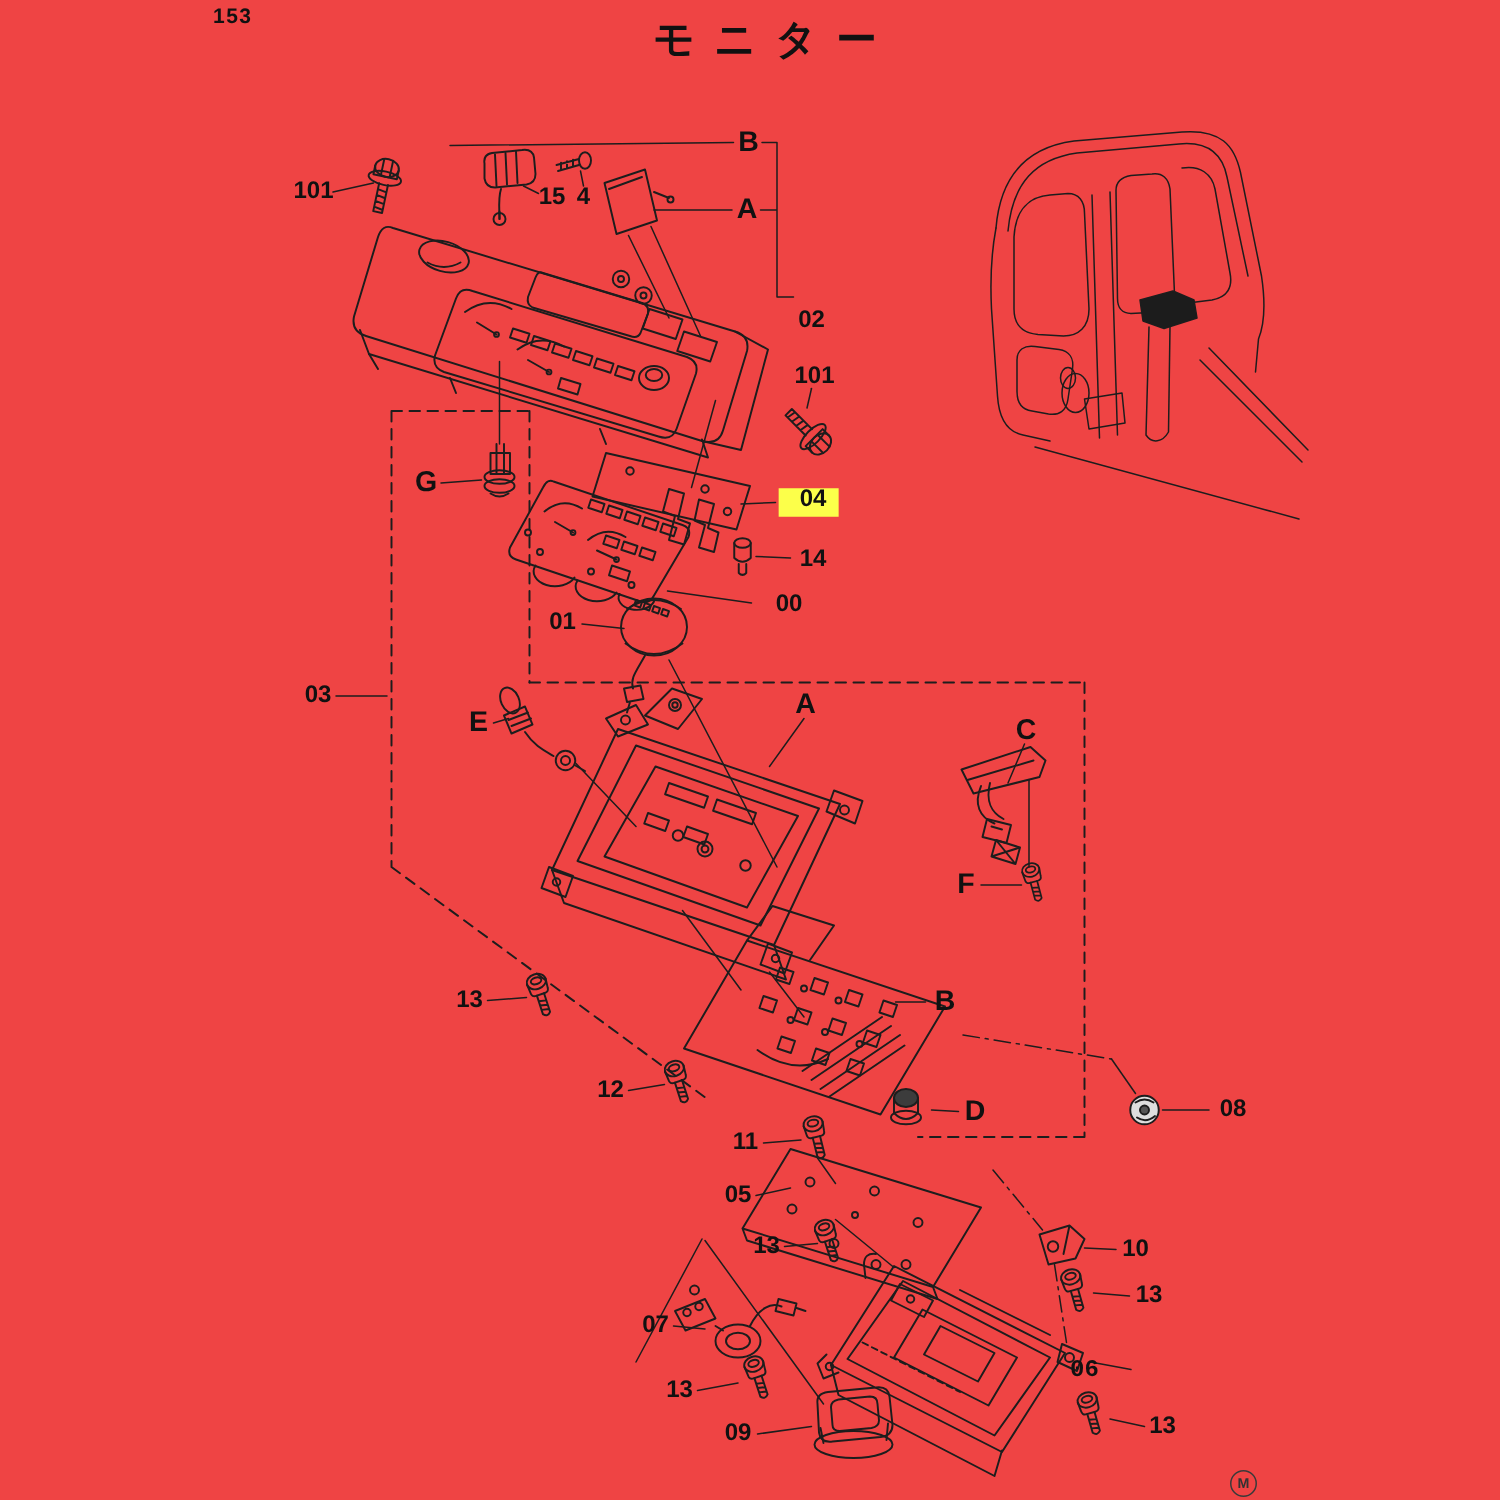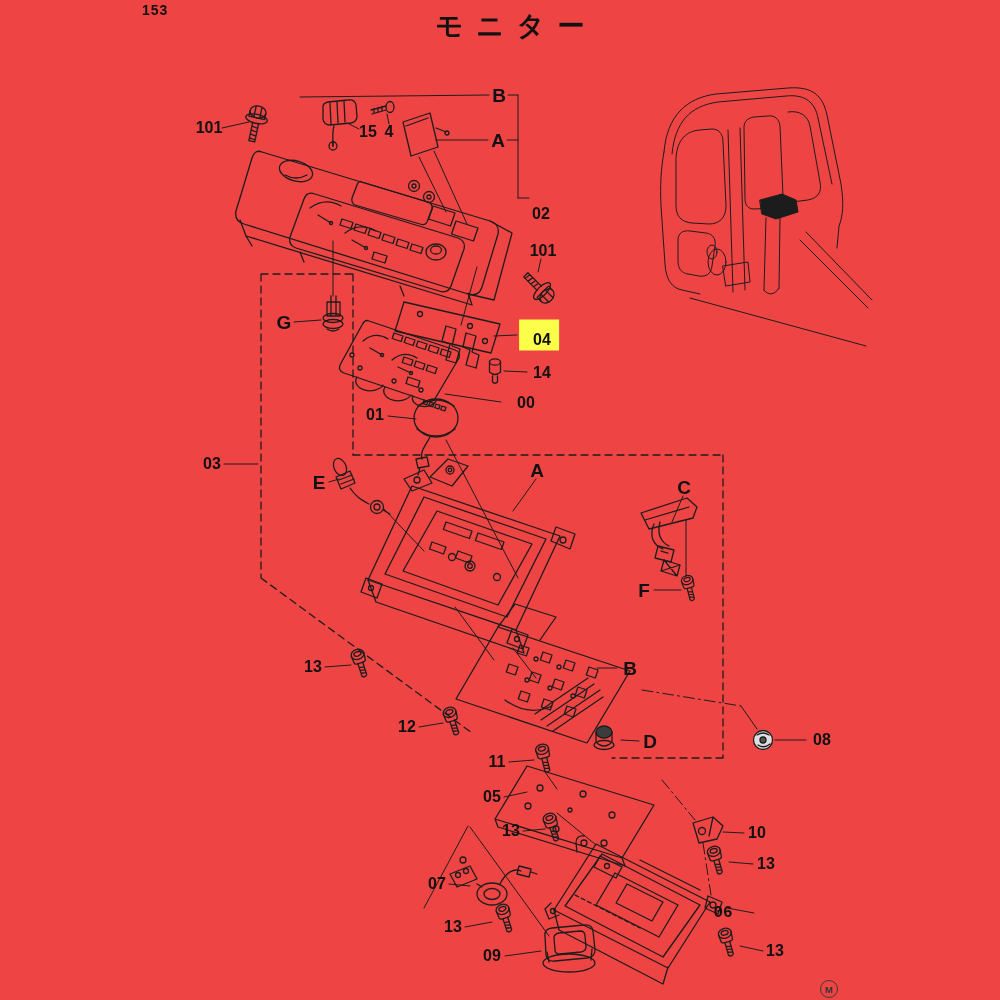--- a/index.html
+++ b/index.html
@@ -9,21 +9,21 @@
   .lineart{stroke:#1d1d1d;fill:none;stroke-width:1.3;stroke-linecap:round;stroke-linejoin:round;}
   .thin{stroke-width:1;}
   .pageno{position:absolute;left:142px;top:2px;font-size:14px;font-weight:700;letter-spacing:1px;}
   .title-ja{position:absolute;left:370px;top:8px;width:280px;text-align:center;
             font-size:27px;font-weight:700;letter-spacing:13px;text-indent:13px;}
   .title-en{position:absolute;left:352px;top:38px;width:280px;text-align:center;
             font-size:24px;font-weight:700;letter-spacing:2px;}
   .callout{position:absolute;transform:translate(-50%,-50%);font-weight:700;font-size:16px;
            line-height:1;white-space:nowrap;z-index:5;}
   .callout.letter{font-size:19px;}
-  .callout.hl{background:var(--hl,#fcff4a);padding:12px 8px 3px 14px;}
+  .callout.hl{background:var(--hl,#fcff4a);padding:0 8px 3px 14px;}
   .mark{position:absolute;left:820px;top:980px;width:16px;height:16px;border:1.6px solid #3a3a3a;
         border-radius:50%;font-size:9.5px;font-weight:700;color:#333;display:flex;
         align-items:center;justify-content:center;}
 </style>
 </head>
 <body>
 
 <div class="stage">
 
   <div class="pageno">153</div>

